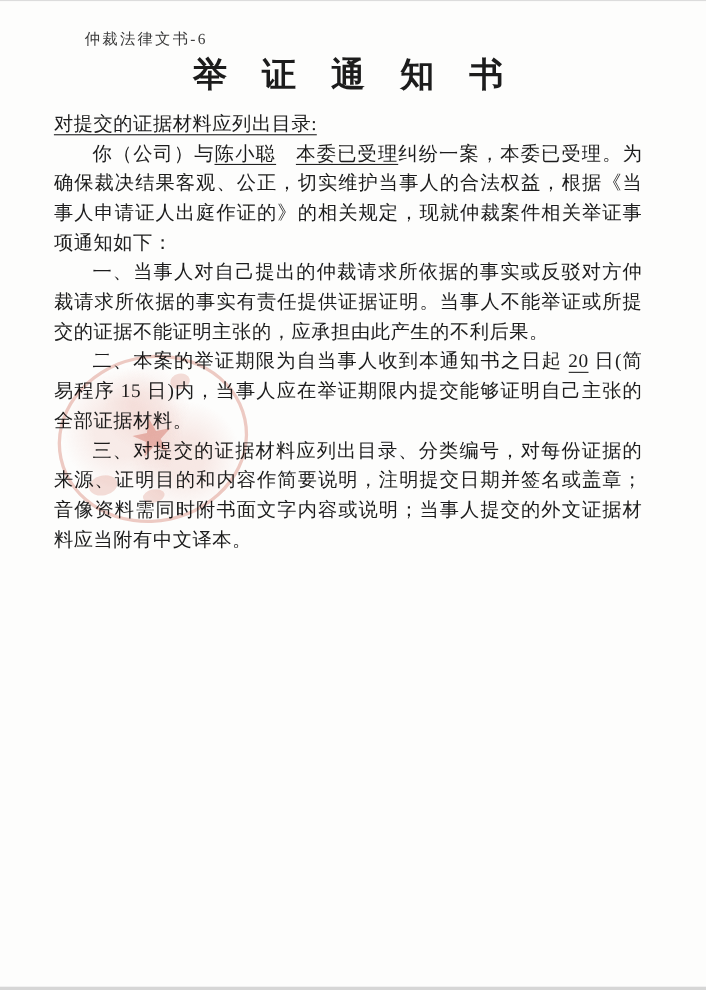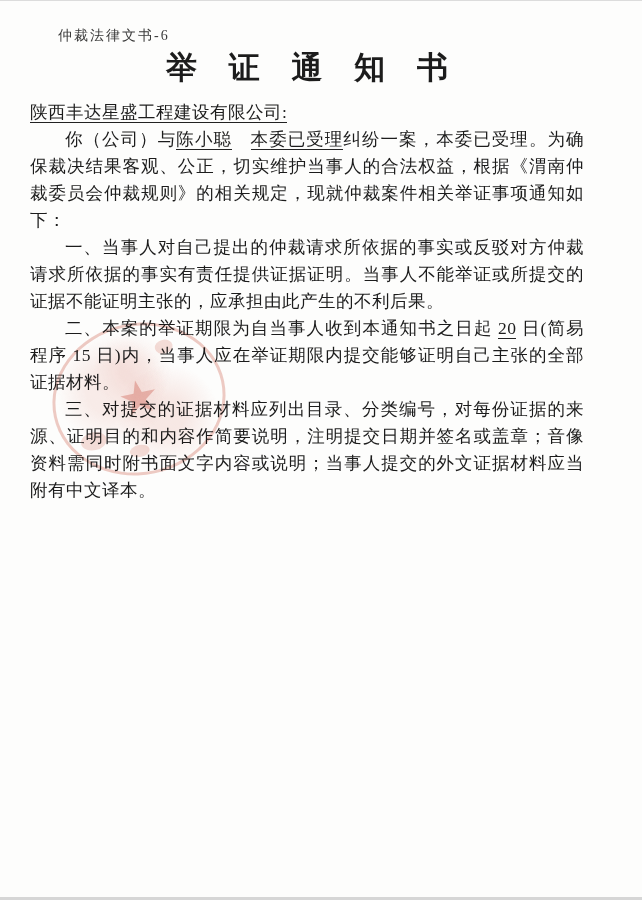--- a/index.html
+++ b/index.html
@@ -2,21 +2,21 @@
 <html><head>
 <meta charset="utf-8">
 <style>
   html,body{margin:0;padding:0;background:#e9e9e9;}
   .page{
     position:relative;
     width:642px;height:900px;
     margin:0 auto;
     background:#fdfdfc;
     box-sizing:border-box;
-    padding:26px 58px 0 30px;
+    padding:26px 58px 0 49px;
     font-family:"Liberation Serif", serif;
     color:#1c1c1c;
     border-top:1px solid #dcdcdc;
     border-bottom:3px solid #d6d6d6;
     overflow:hidden;
   }
   .doc-code{
     font-size:14px;
     color:#3a3a3a;
     margin-left:28px;
@@ -83,23 +83,23 @@
 <body>
 
 <div class="page">
 
   <div class="doc-code">仲裁法律文书-6</div>
 
   <div class="subtitle">举 证 通 知 书</div>
 
   <div class="body-text">
 
-    <p><span class="u">陕西丰达星盛工程建设有限公司:</span></p>
+    <p><span class="u">对提交的证据材料应列出目录:</span></p>
 
-    <p class="indent"><span>你（公司）与</span><span class="u">陈小聪</span><span>　</span><span class="u">本委已受理</span><span>纠纷一案，本委已受理。为确保裁决结果客观、公正，切实维护当事人的合法权益，根据《渭南仲裁委员会仲裁规则》的相关规定，现就仲裁案件相关举证事项通知如下：</span></p>
+    <p class="indent"><span>你（公司）与</span><span class="u">陈小聪</span><span>　</span><span class="u">本委已受理</span><span>纠纷一案，本委已受理。为确保裁决结果客观、公正，切实维护当事人的合法权益，根据《当事人申请证人出庭作证的》的相关规定，现就仲裁案件相关举证事项通知如下：</span></p>
 
     <p class="indent">一、当事人对自己提出的仲裁请求所依据的事实或反驳对方仲裁请求所依据的事实有责任提供证据证明。当事人不能举证或所提交的证据不能证明主张的，应承担由此产生的不利后果。</p>
 
     <p class="indent"><span>二、本案的举证期限为自当事人收到本通知书之日起 </span><span class="u">20</span><span> 日(简易程序 15 日)内，当事人应在举证期限内提交能够证明自己主张的全部证据材料。</span></p>
 
     <p class="indent">三、对提交的证据材料应列出目录、分类编号，对每份证据的来源、证明目的和内容作简要说明，注明提交日期并签名或盖章；音像资料需同时附书面文字内容或说明；当事人提交的外文证据材料应当附有中文译本。</p>
 
 
 
 

